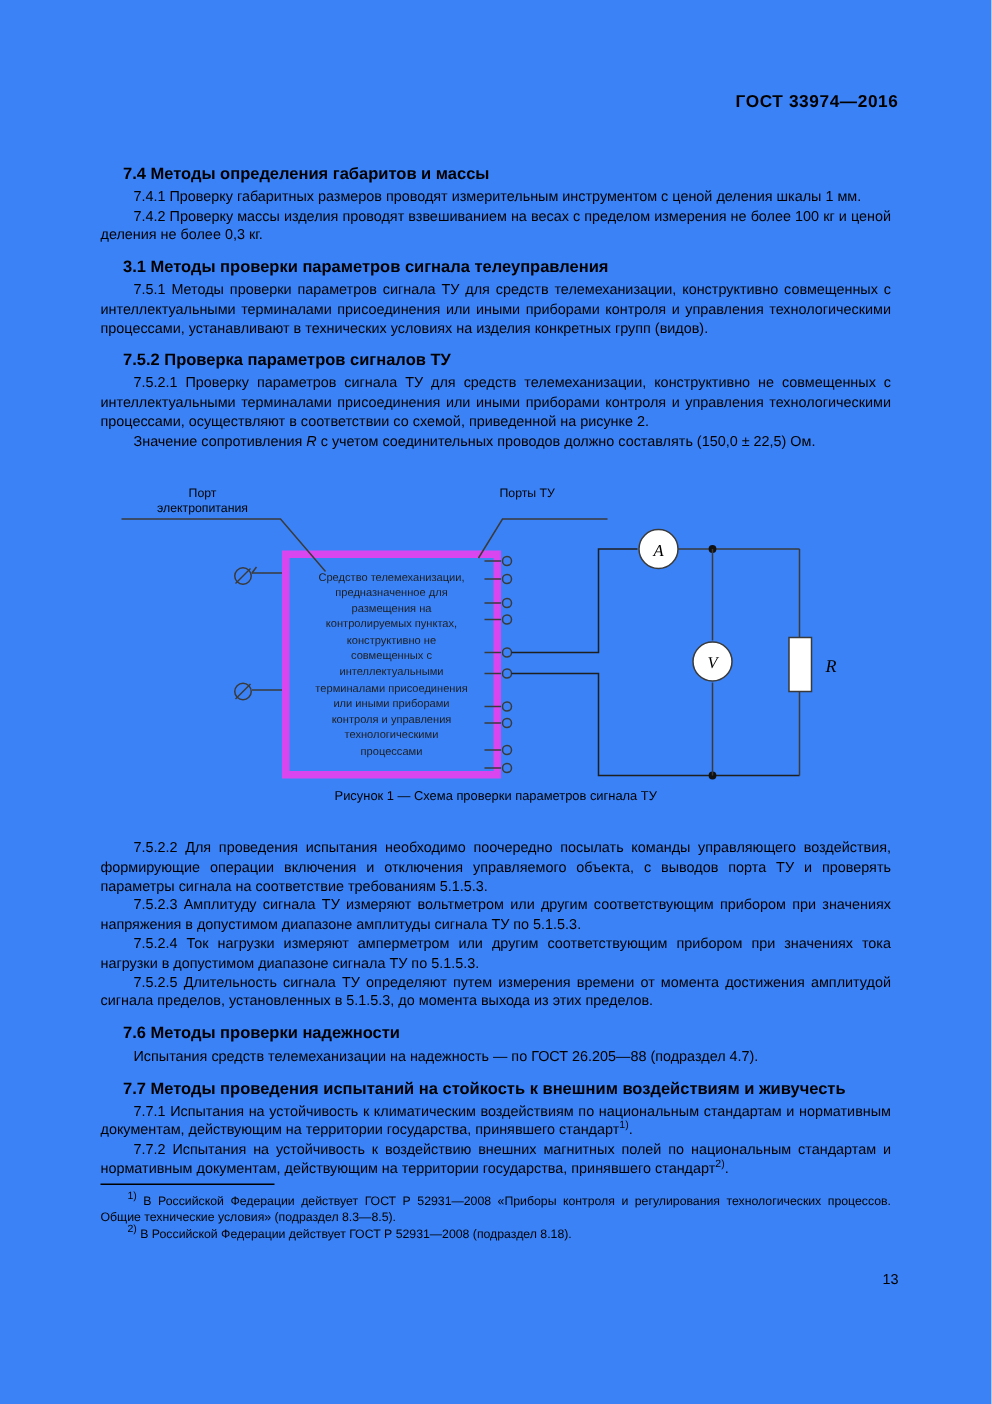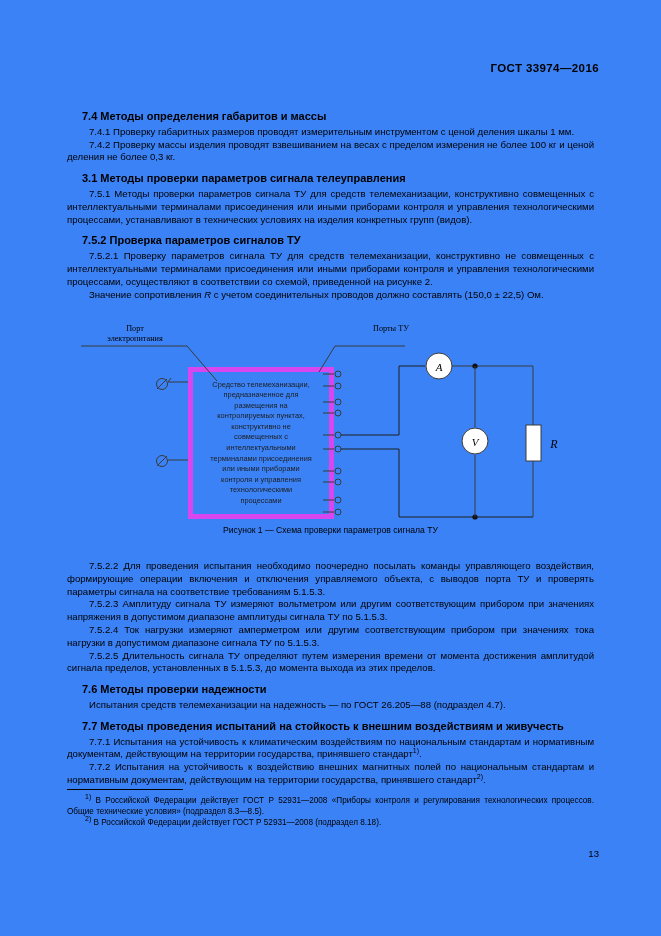--- a/index.html
+++ b/index.html
@@ -62,21 +62,20 @@
     top: 324px;
     width: 527px;
     height: 222px;
   }
   .fig-label {
     position: absolute;
     font-size: 8.2px;
     line-height: 1.25;
     text-align: center;
     white-space: pre-line;
-    font-family: Liberation Serif, serif;
   }
   .fig-caption {
     position: absolute;
     top: 201px;
     left: 0;
     width: 527px;
     text-align: center;
     font-size: 8.6px;
   }
   .dev-box {
@@ -161,21 +160,21 @@
     <div class="h-sec gap-before">7.5.2  Проверка параметров сигналов ТУ</div>
     <p class="para">7.5.2.1  Проверку параметров сигнала ТУ для средств телемеханизации, конструктивно не совмещенных с интеллектуальными терминалами присоединения или иными приборами контроля и управления технологическими процессами, осуществляют в соответствии со схемой, приведенной на рисунке 2.</p>
     <p class="para"><span>Значение сопротивления </span><span class="ital">R</span><span> с учетом соединительных проводов должно составлять (150,0 ± 22,5) Ом.</span></p>
   </div>
 
   <div class="figure">
 
     <div class="fig-label" style="left:8px; top:0px; width:120px;">Порт
 электропитания</div>
 
-    <div class="fig-label" style="left:284px; top:0px; width:80px; text-align:center;">Порты ТУ</div>
+    <div class="fig-label" style="left:266px; top:0px; width:80px; text-align:left;">Порты ТУ</div>
 
     <div class="dev-box">
       <div class="dev-box-text">Средство телемеханизации,
 предназначенное для
 размещения на
 контролируемых пунктах,
 конструктивно не
 совмещенных с
 интеллектуальными
 терминалами присоединения

